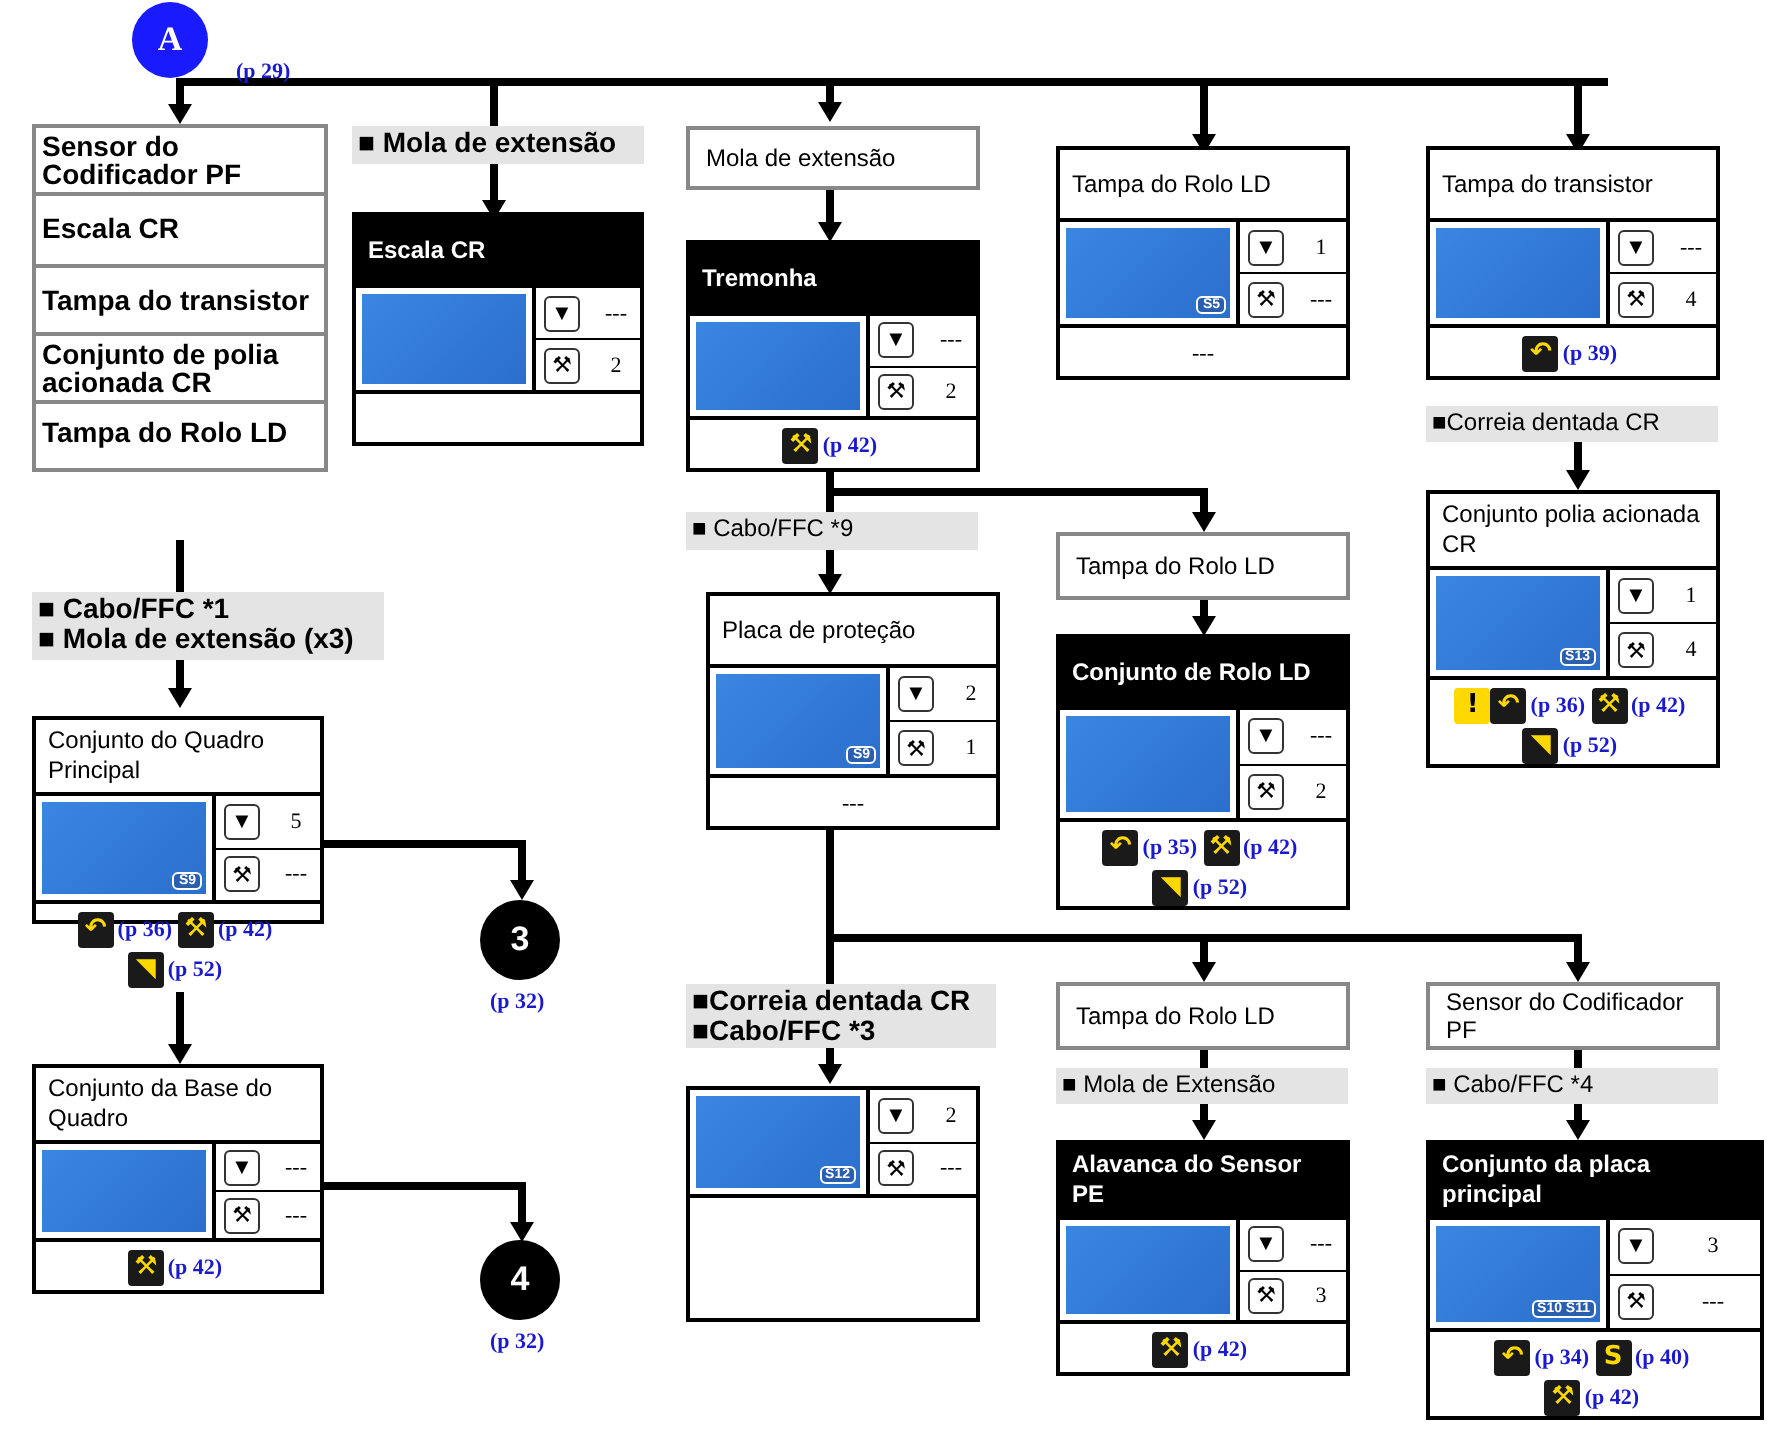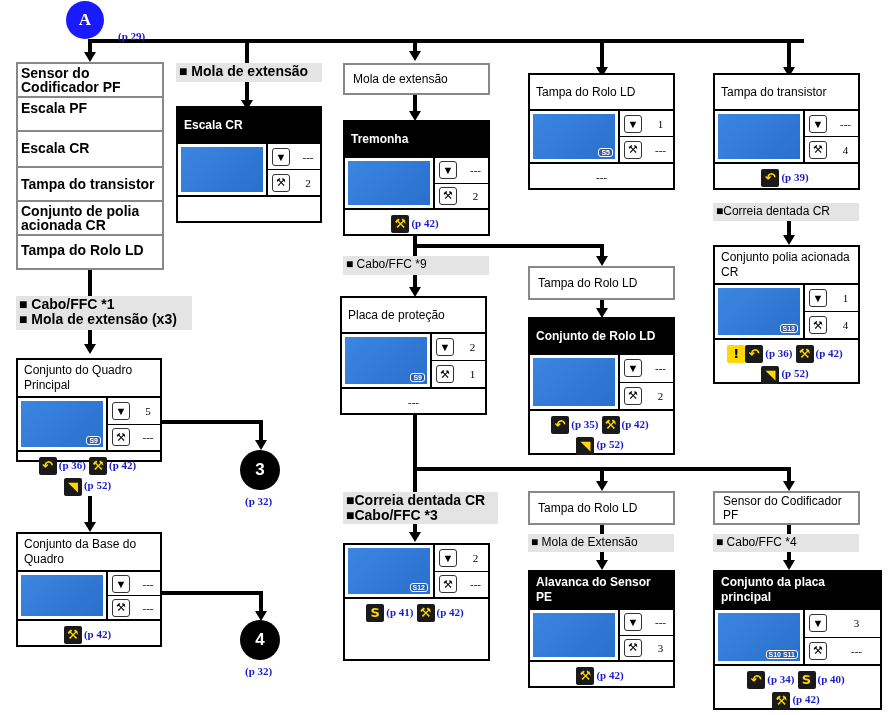--- a/index.html
+++ b/index.html
@@ -84,21 +84,20 @@
 <div class="arrow" style="left:255px;top:440px"></div>
 <div class="line" style="left:160px;top:591px;width:103px;height:4px"></div>
 <div class="line" style="left:259px;top:591px;width:4px;height:22px"></div>
 <div class="arrow" style="left:255px;top:611px"></div>
 
 <div class="circA">A</div>
 <div class="pref" style="left:118px;top:30px">(p 29)</div>
 
 <div class="list">
   <div class="it" style="height:34px;line-height:14px">Sensor do Codificador PF</div>
-  <div class="it" style="height:34px">Escala PF</div>
   <div class="it" style="height:36px;line-height:28px">Escala CR</div>
   <div class="it" style="height:34px;line-height:28px">Tampa do transistor</div>
   <div class="it" style="height:34px;line-height:14px">Conjunto de polia acionada CR</div>
   <div class="it" style="height:32px;line-height:24px">Tampa do Rolo LD</div>
 </div>
 
 <div class="tag big" style="left:16px;top:296px;width:176px;height:34px">
   <div>■ <span>Cabo/FFC *1</span></div>
   <div>■ <span>Mola de extensão (x3)</span></div>
 </div>
@@ -192,21 +191,21 @@
           <span class="tval">---</span>
         </div>
         <div class="trow">
           <span class="ti">⚒</span>
           <span class="tval">2</span>
         </div>
       </div>
     </div>
     <div class="ft" style="height:26px;box-sizing:border-box"><span class="ic">⚒</span><span class="pg">(p 42)</span></div>
   </div>
-<div class="card" style="left:340px;top:296px;width:147px;height:119px">
+<div class="card" style="left:353px;top:296px;width:147px;height:119px">
     <div class="hd" style="height:36px">Placa de proteção</div>
     <div class="mid" style="height:53px">
       <div class="img">
         <div class="ph">
           <span class="s">S9</span>
         </div>
       </div>
       <div class="tools">
         <div class="trow">
           <span class="ti">▼</span>
@@ -231,21 +230,20 @@
         <div class="trow">
           <span class="ti">▼</span>
           <span class="tval">2</span>
         </div>
         <div class="trow">
           <span class="ti">⚒</span>
           <span class="tval">---</span>
         </div>
       </div>
     </div>
-    <div class="ft" style="height:26px;box-sizing:border-box"><span class="ic">S</span><span class="pg">(p 41)</span><span class="ic">⚒</span><span class="pg">(p 42)</span></div>
   </div>
 <div class="card" style="left:528px;top:73px;width:147px;height:117px">
     <div class="hd" style="height:36px">Tampa do Rolo LD</div>
     <div class="mid" style="height:51px">
       <div class="img">
         <div class="ph">
           <span class="s">S5</span>
         </div>
       </div>
       <div class="tools">

